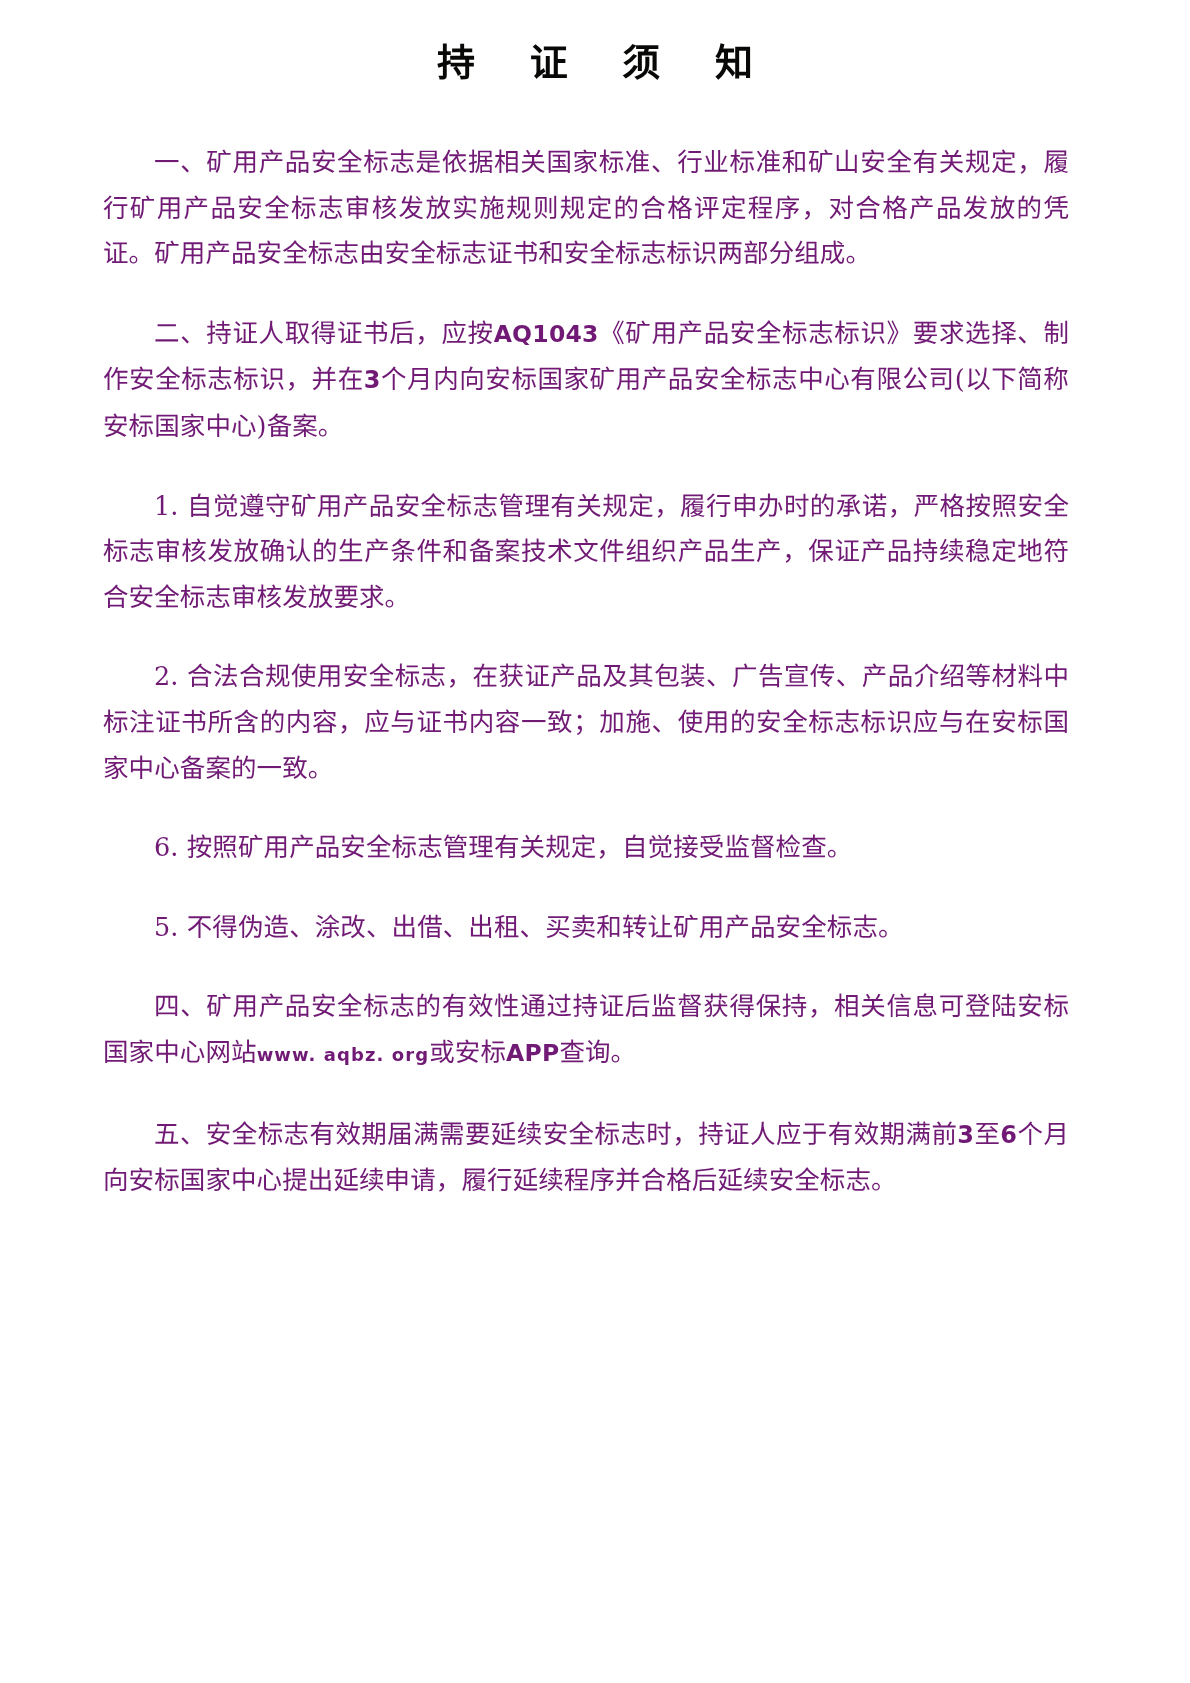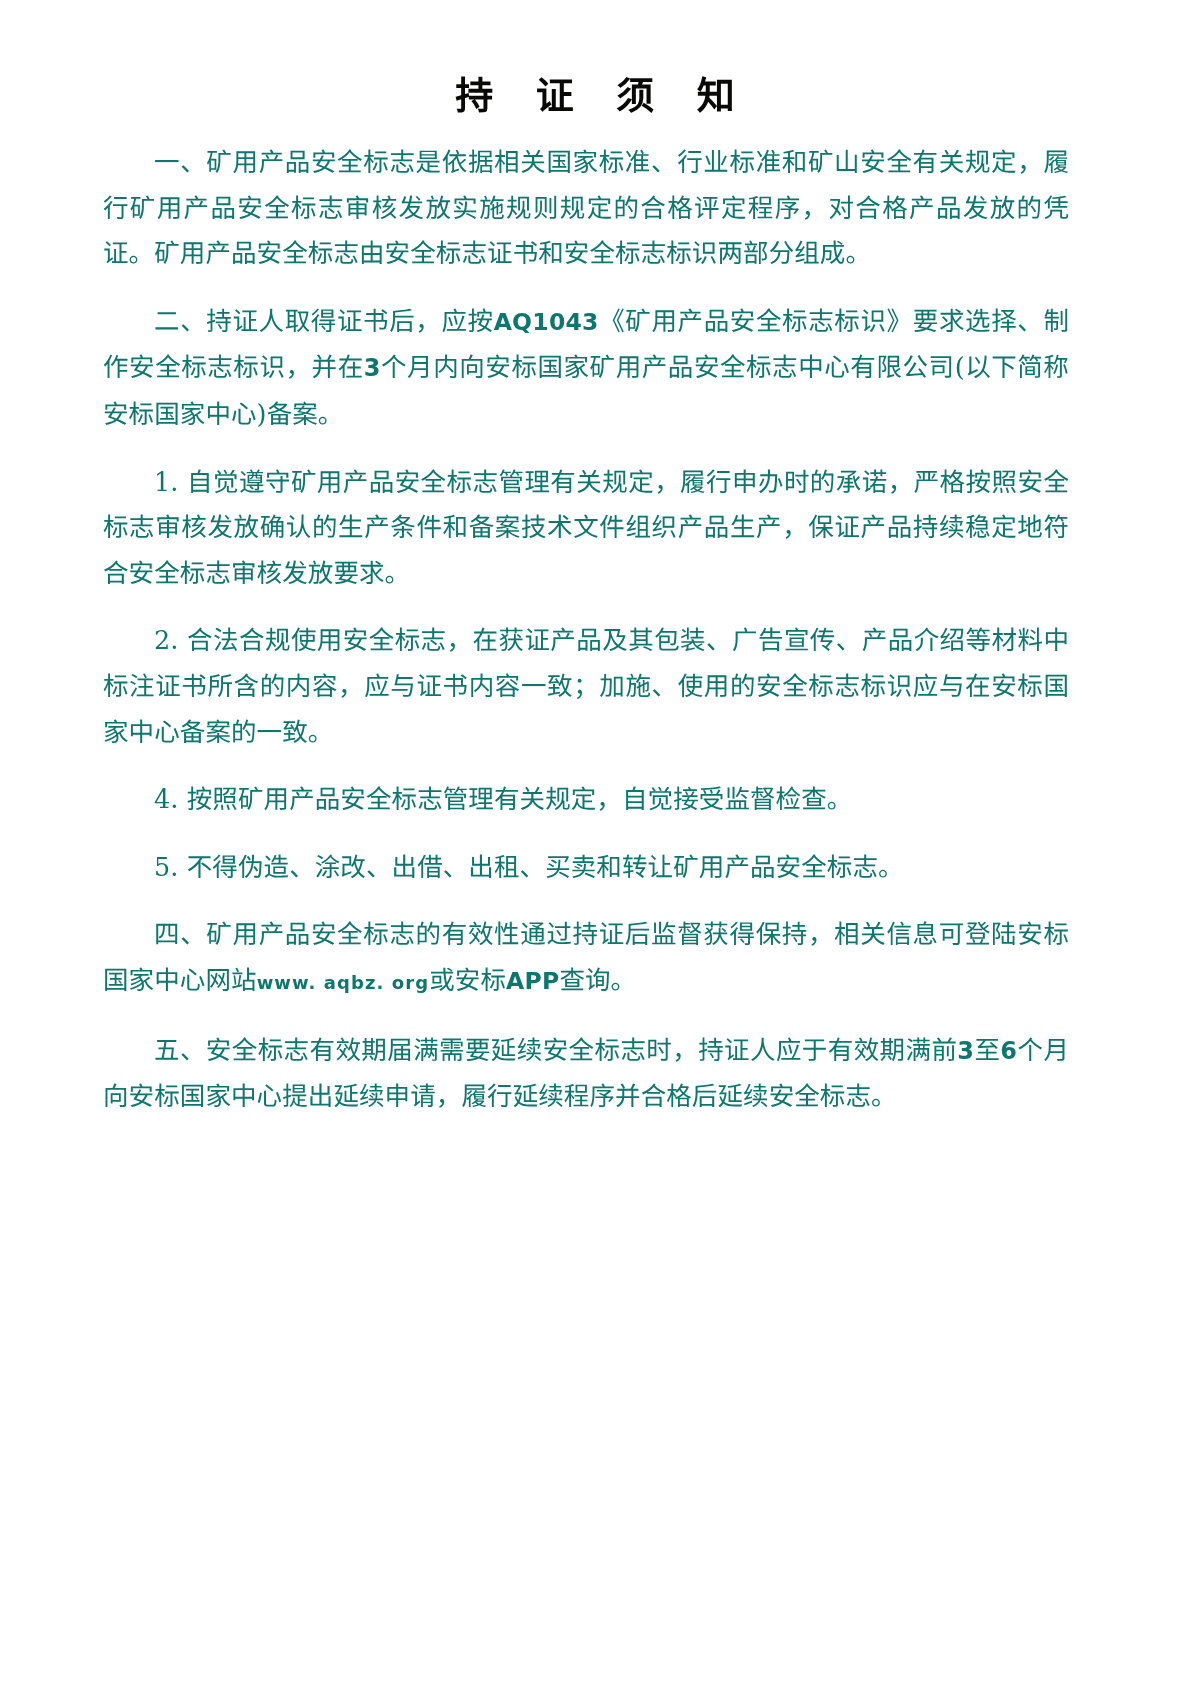--- a/index.html
+++ b/index.html
@@ -22,49 +22,49 @@
   }
 
   .doc-title {
     text-align: center;
     font-size: 38px;
     font-weight: 700;
     letter-spacing: 0.42em;
     text-indent: 0.42em;
     line-height: 1.1;
     margin: 0;
-    padding-top: 76px;
+    padding-top: 45px;
     padding-bottom: 0;
     color: #080806;
-    font-family: Liberation Sans, sans-serif;
+    font-family: Liberation Mono, monospace;
   }
 
   .body-block {
     position: absolute;
     left: 103px;
     top: 140px;
     width: 966px;
   }
 
   p.para {
     margin: 0 0 0 0;
     padding: 0;
     font-size: 25.5px;
     line-height: 45.6px;
     text-align: justify;
     text-justify: inter-character;
     text-indent: 2em;
-    color: #0f766e;
+    color: #701a75;
     font-weight: 400;
     word-break: break-all;
     letter-spacing: 0.004em;
   }
 
   p.para + p.para {
-    margin-top: 22px;
+    margin-top: 34px;
   }
 
   
   p.para.sub {
     text-indent: 2em;
   }
 
   
   .latin {
     font-family: "DejaVu Sans", "Liberation Sans", sans-serif;
@@ -98,21 +98,21 @@
     <p class="para">一、矿用产品安全标志是依据相关国家标准、行业标准和矿山安全有关规定，履行矿用产品安全标志审核发放实施规则规定的合格评定程序，对合格产品发放的凭证。矿用产品安全标志由安全标志证书和安全标志标识两部分组成。</p>
 
     <p class="para"><span>二、持证人取得证书后，应按</span><span class="latin">AQ1043</span><span>《矿用产品安全标志标识》要求选择、制作安全标志标识，并在</span><span class="num">3</span><span>个月内向安标国家矿用产品安全标志中心有限公司(以下简称安标国家中心)备案。</span></p>
 
 
     <p class="para sub">1. 自觉遵守矿用产品安全标志管理有关规定，履行申办时的承诺，严格按照安全标志审核发放确认的生产条件和备案技术文件组织产品生产，保证产品持续稳定地符合安全标志审核发放要求。</p>
 
     <p class="para sub">2. 合法合规使用安全标志，在获证产品及其包装、广告宣传、产品介绍等材料中标注证书所含的内容，应与证书内容一致；加施、使用的安全标志标识应与在安标国家中心备案的一致。</p>
 
 
-    <p class="para sub">4. 按照矿用产品安全标志管理有关规定，自觉接受监督检查。</p>
+    <p class="para sub">6. 按照矿用产品安全标志管理有关规定，自觉接受监督检查。</p>
 
     <p class="para sub">5. 不得伪造、涂改、出借、出租、买卖和转让矿用产品安全标志。</p>
 
     <p class="para"><span>四、矿用产品安全标志的有效性通过持证后监督获得保持，相关信息可登陆安标国家中心网站</span><span class="url">www. aqbz. org</span><span>或安标</span><span class="latin">APP</span><span>查询。</span></p>
 
     <p class="para"><span>五、安全标志有效期届满需要延续安全标志时，持证人应于有效期满前</span><span class="num">3</span><span>至</span><span class="num">6</span><span>个月向安标国家中心提出延续申请，履行延续程序并合格后延续安全标志。</span></p>
 
 
 
   </div>

